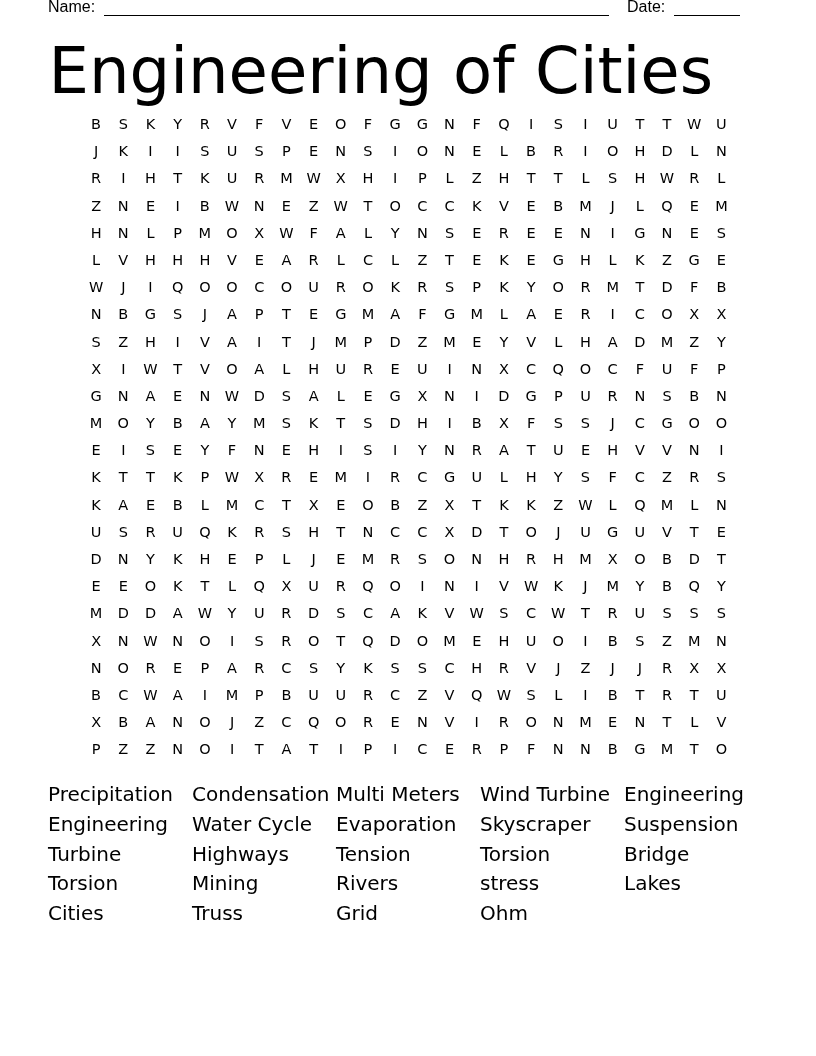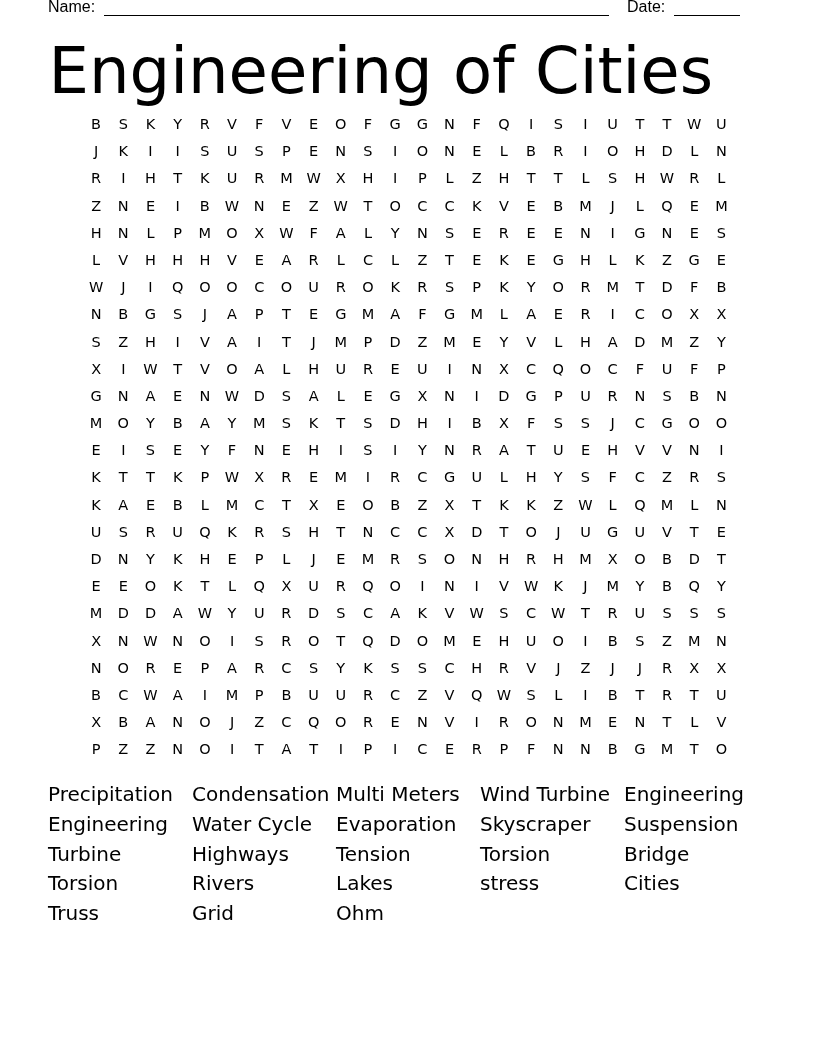--- a/index.html
+++ b/index.html
@@ -632,20 +632,21 @@
     <div class="word">Water Cycle</div>
     <div class="word">Evaporation</div>
     <div class="word">Skyscraper</div>
     <div class="word">Suspension</div>
     <div class="word">Turbine</div>
     <div class="word">Highways</div>
     <div class="word">Tension</div>
     <div class="word">Torsion</div>
     <div class="word">Bridge</div>
     <div class="word">Torsion</div>
+    <div class="word">Mining</div>
     <div class="word">Rivers</div>
+    <div class="word">stress</div>
     <div class="word">Lakes</div>
-    <div class="word">stress</div>
     <div class="word">Cities</div>
     <div class="word">Truss</div>
     <div class="word">Grid</div>
     <div class="word">Ohm</div>
   </div>
 
 </body></html>

